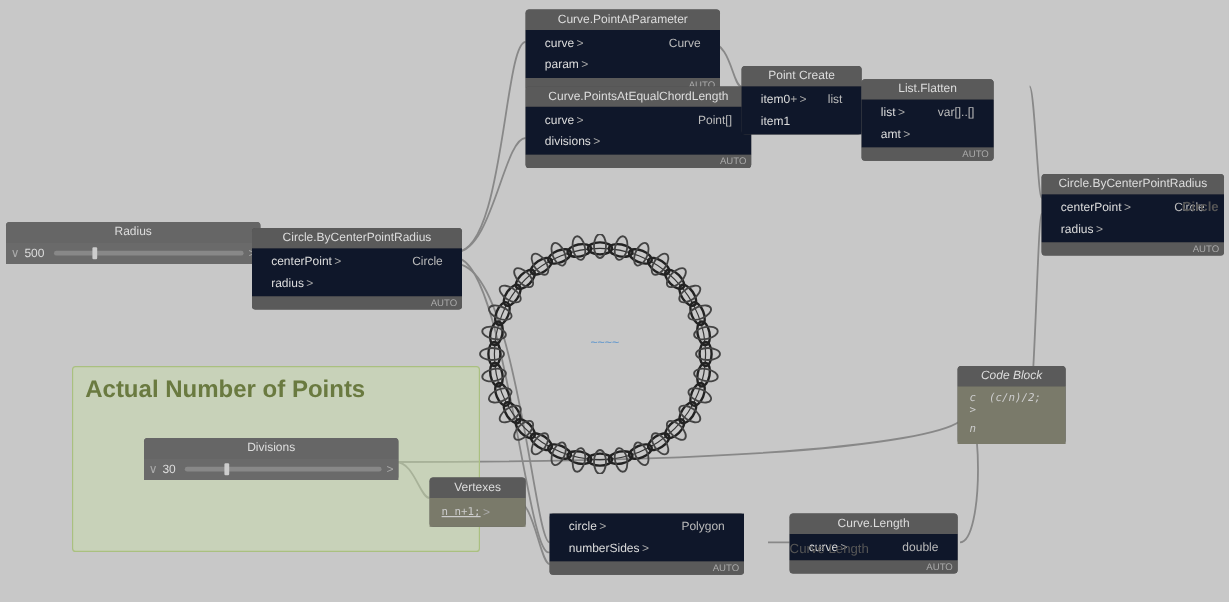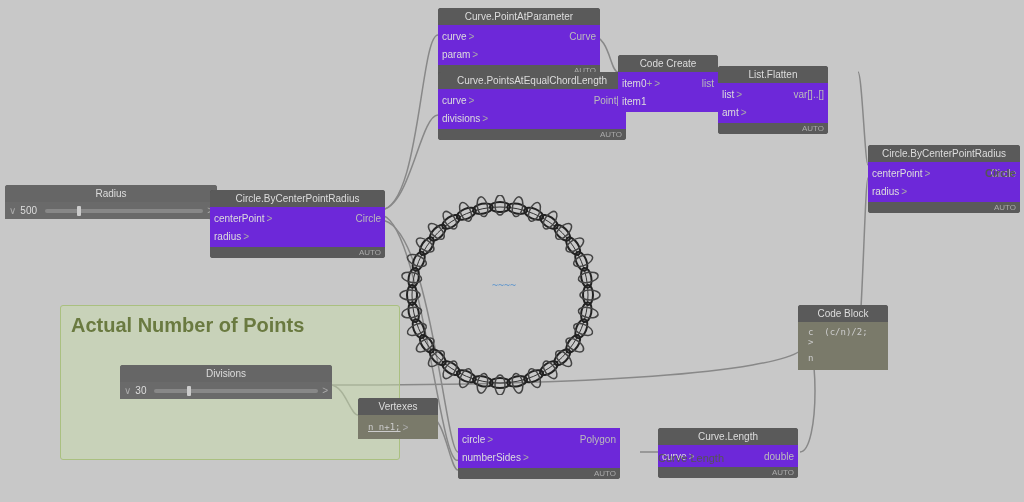--- a/index.html
+++ b/index.html
@@ -24,22 +24,22 @@
       background: #5a5a5a;
       color: #ddd;
       font-size: 10px;
       padding: 3px 6px;
       text-align: center;
       border-radius: 3px 3px 0 0;
       white-space: nowrap;
     }
 
     .node-body {
-      background: #6d28d9;
-      padding: 2px 0;
+      background: #0f172a;
+      padding: 2px 12px;
     }
 
     .node-row {
       display: flex;
       align-items: center;
       padding: 2px 4px;
       color: #ddd;
       font-size: 10px;
       min-height: 18px;
     }
@@ -271,21 +271,21 @@
     </div>
     <div class="node-row">
       <span class="input-label">divisions</span>
       <span class="port-arrow">&gt;</span>
     </div>
   </div>
   <div class="node-footer">AUTO</div>
 </div>
 
 <div class="node" style="left:618px;top:55px;width:100px;">
-  <div class="node-title">Code Create</div>
+  <div class="node-title">Point Create</div>
   <div class="node-body">
     <div class="node-row row-space">
       <span class="input-label">item0</span>
       <span style="color:#aaa;font-size:10px;">+</span>
       <span class="port-arrow">&gt;</span>
       <span class="output-label">list</span>
     </div>
     <div class="node-row">
       <span class="input-label">item1</span>
     </div>
@@ -319,21 +319,21 @@
     <div class="node-row">
       <span class="input-label">radius</span>
       <span class="port-arrow">&gt;</span>
     </div>
   </div>
   <div class="node-footer">AUTO</div>
 </div>
 
 <div style="position:absolute;left:985px;top:167px;color:#555;font-size:11px;font-weight:bold;">Circle</div>
 
-<div class="node" style="left:798px;top:305px;width:90px;">
+<div class="node" style="left:798px;top:305px;width:90px;font-style:italic;">
   <div class="node-title">Code Block</div>
   <div class="node-body" style="background:#7a7a6a;padding:3px 6px;">
     <div class="node-row">
       <span style="color:#ccc;font-size:9px;font-family:monospace;">c &nbsp;(c/n)/2; &gt;</span>
     </div>
     <div class="node-row">
       <span style="color:#ccc;font-size:9px;font-family:monospace;">n</span>
     </div>
   </div>
 </div>

